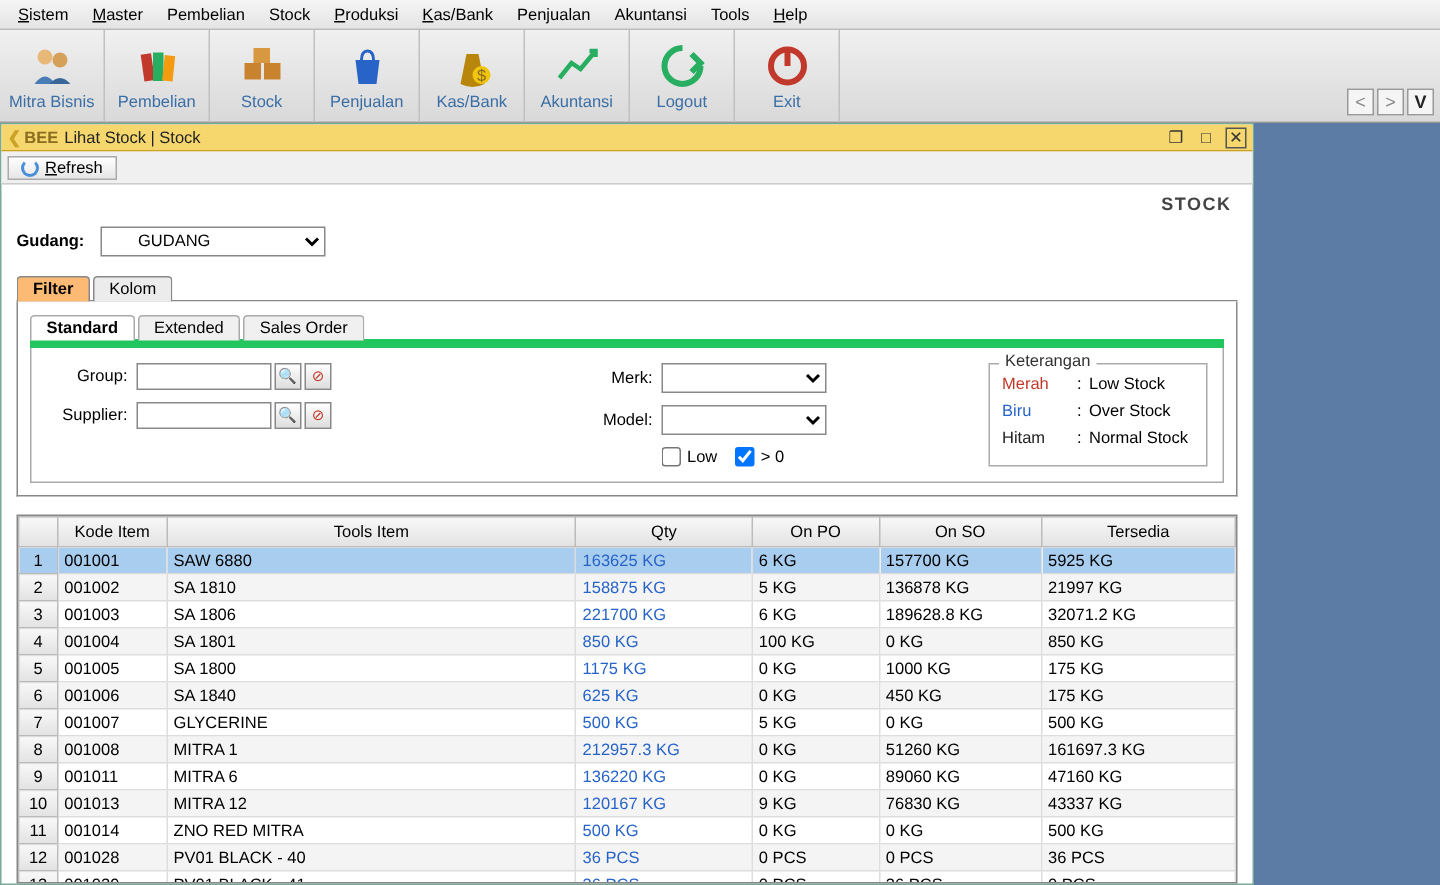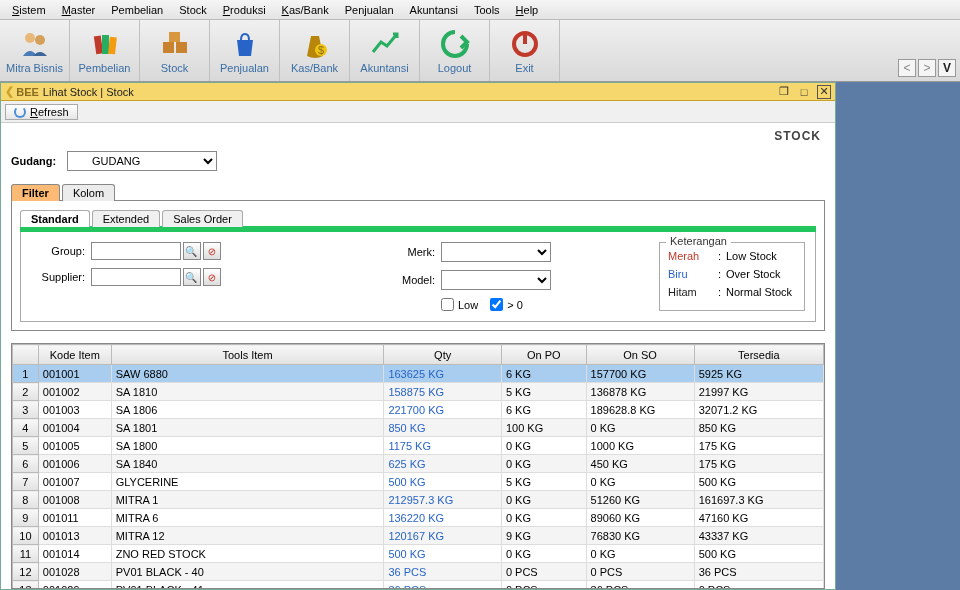--- a/index.html
+++ b/index.html
@@ -395,21 +395,21 @@
                 <td>001013</td>
                 <td>MITRA 12</td>
                 <td class="qty-blue">120167 KG</td>
                 <td>9 KG</td>
                 <td>76830 KG</td>
                 <td>43337 KG</td>
               </tr>
               <tr>
                 <td class="rownum">11</td>
                 <td>001014</td>
-                <td>ZNO RED STOCK</td>
+                <td>ZNO RED MITRA</td>
                 <td class="qty-blue">500 KG</td>
                 <td>0 KG</td>
                 <td>0 KG</td>
                 <td>500 KG</td>
               </tr>
               <tr>
                 <td class="rownum">12</td>
                 <td>001028</td>
                 <td>PV01 BLACK - 40</td>
                 <td class="qty-blue">36 PCS</td>

